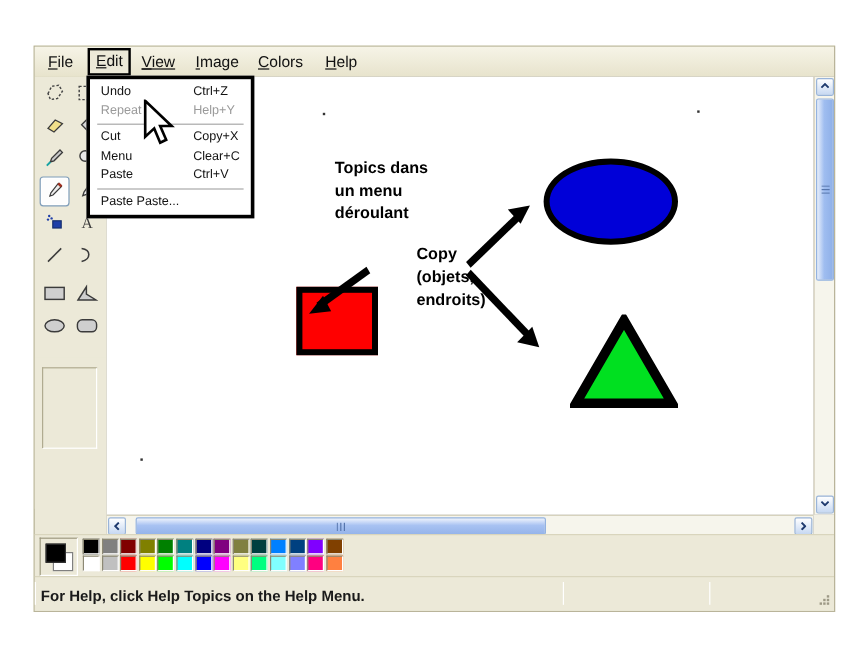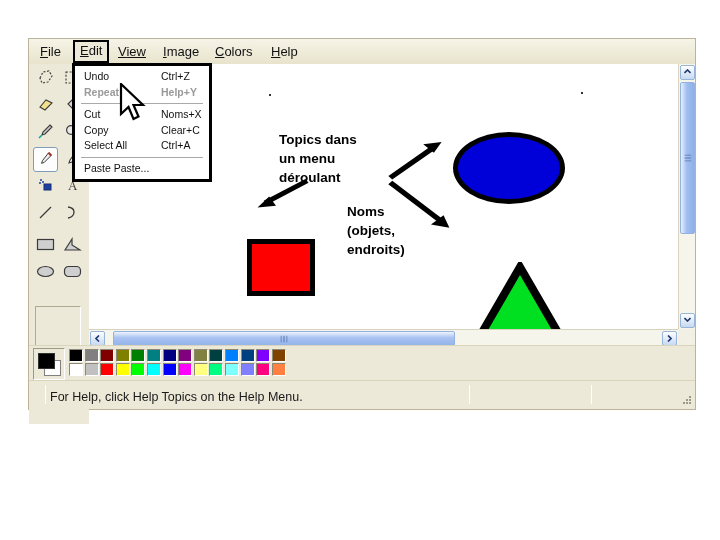--- a/index.html
+++ b/index.html
@@ -1,39 +1,39 @@
 <!DOCTYPE html>
 <html><head>
 <meta charset="utf-8">
 <style>
   html,body{margin:0;padding:0;}
   body{
     width:720px;height:540px;overflow:hidden;background:#ffffff;
     font-family:"Liberation Sans", sans-serif;
   }
   #app{
-    position:absolute;left:28px;top:38px;width:668px;height:372px;
+    position:absolute;left:28px;top:38px;width:668px;height:472px;
     background:#ECE9D8;border:1px solid #b9b49a;box-sizing:border-box;
   }
 
   
   .menubar{position:absolute;left:0;top:0;width:100%;height:25px;
     background:linear-gradient(#f6f4e7,#e7e3cc);border-bottom:1px solid #c9c3a5;}
   .menu-item{position:absolute;top:3px;height:19px;line-height:19px;
     font-size:13px;color:#111;padding:0 5px;white-space:nowrap;cursor:default;}
   .menu-item u{text-decoration:underline;}
   .menu-item.active{border:2px solid #000;top:1px;height:19px;line-height:17px;background:#ECE9D8;}
 
   
   .dropdown{position:absolute;left:43px;top:24px;width:140px;
     background:#fff;border:3px solid #000;box-sizing:border-box;z-index:30;
     padding:3px 0;}
   .dd-row{position:relative;height:15.5px;line-height:15.5px;font-size:10.5px;
     color:#111;padding:0 4px;white-space:nowrap;}
-  .dd-row.disabled{color:#9a9a9a;font-weight:bold;}
+  .dd-row.disabled{color:#9a9a9a;}
   .dd-label{position:absolute;left:9px;}
   .dd-key{position:absolute;left:86px;}
   .dd-sep{height:1px;background:#a9a9a9;margin:3px 6px;}
 
   
   .toolpanel{position:absolute;left:0;top:25px;width:60px;height:234px;background:#ECE9D8;}
   .tool{position:absolute;width:25px;height:25px;box-sizing:border-box;}
   .tool.sel{border:1px solid #7f9db9;background:#fdfdfd;border-radius:3px;
     box-shadow:inset 0 0 0 1px #fff;}
   .tool svg{display:block;margin:3px auto 0;}
@@ -123,29 +123,29 @@
       <span class="dd-label">Undo</span>
       <span class="dd-key">Ctrl+Z</span>
     </div>
     <div class="dd-row disabled">
       <span class="dd-label">Repeat</span>
       <span class="dd-key">Help+Y</span>
     </div>
     <div class="dd-sep"></div>
     <div class="dd-row">
       <span class="dd-label">Cut</span>
-      <span class="dd-key">Noms+X</span>
-    </div>
-    <div class="dd-row">
-      <span class="dd-label">Copy</span>
+      <span class="dd-key">Copy+X</span>
+    </div>
+    <div class="dd-row">
+      <span class="dd-label">Menu</span>
       <span class="dd-key">Clear+C</span>
     </div>
     <div class="dd-row">
-      <span class="dd-label">Select All</span>
-      <span class="dd-key">Ctrl+A</span>
+      <span class="dd-label">Paste</span>
+      <span class="dd-key">Ctrl+V</span>
     </div>
     <div class="dd-sep"></div>
     <div class="dd-row">
       <span class="dd-label">Paste Paste...</span>
     </div>
   </div>
 
   <div class="toolpanel">
     <div class="tool" style="left:4px;top:2px;">
       <svg width="17" height="17" viewBox="0 0 17 17">
@@ -270,21 +270,21 @@
 
           <g>
             <path d="M225 150 L182 178" stroke="#000" stroke-width="6" fill="none"></path>
             <path d="M174 184 L186 170 L193 182 Z" fill="#000"></path>
           </g>
         </svg>
 
         <div class="ctext t-verbes">Topics dans
 un menu
 déroulant</div>
-        <div class="ctext t-noms">Noms
+        <div class="ctext t-noms">Copy
 (objets,
 endroits)</div>
       </div>
     </div>
 
     <div class="sb-v">
       <div class="sb-btn" style="left:1px;top:1px;">
         <svg width="7" height="5" viewBox="0 0 7 5">
             <path d="M0.5 4 L3.5 1 L6.5 4" fill="none" stroke="#1f3a6e" stroke-width="1.6"></path>
           </svg>
@@ -360,21 +360,21 @@
         <div class="swatch" style="left: 164.8px; top: 17px; background: rgb(255, 255, 128);"></div>
         <div class="swatch" style="left: 180.4px; top: 17px; background: rgb(0, 255, 128);"></div>
         <div class="swatch" style="left: 196px; top: 17px; background: rgb(128, 255, 255);"></div>
         <div class="swatch" style="left: 211.6px; top: 17px; background: rgb(128, 128, 255);"></div>
         <div class="swatch" style="left: 227.2px; top: 17px; background: rgb(255, 0, 128);"></div>
         <div class="swatch" style="left: 242.8px; top: 17px; background: rgb(255, 128, 64);"></div>
       </div>
   </div>
 
   <div class="statusbar">
-    <div class="sb-panel" style="left:16px;width:440px;">
+    <div class="sb-panel" style="left:0;width:440px;font-weight:bold;">
       <div class="sb-text">For Help, click Help Topics on the Help Menu.</div>
     </div>
     <div class="sb-panel" style="left:440px;width:122px;"></div>
     <div class="sb-panel" style="left:562px;right:0;"></div>
     <svg class="grip-corner" viewBox="0 0 12 12">
       <g fill="#9d9986">
         <rect x="9" y="2" width="2" height="2"></rect>
           <rect x="6" y="5" width="2" height="2"></rect>
         <rect x="9" y="5" width="2" height="2"></rect>
           <rect x="3" y="8" width="2" height="2"></rect>

